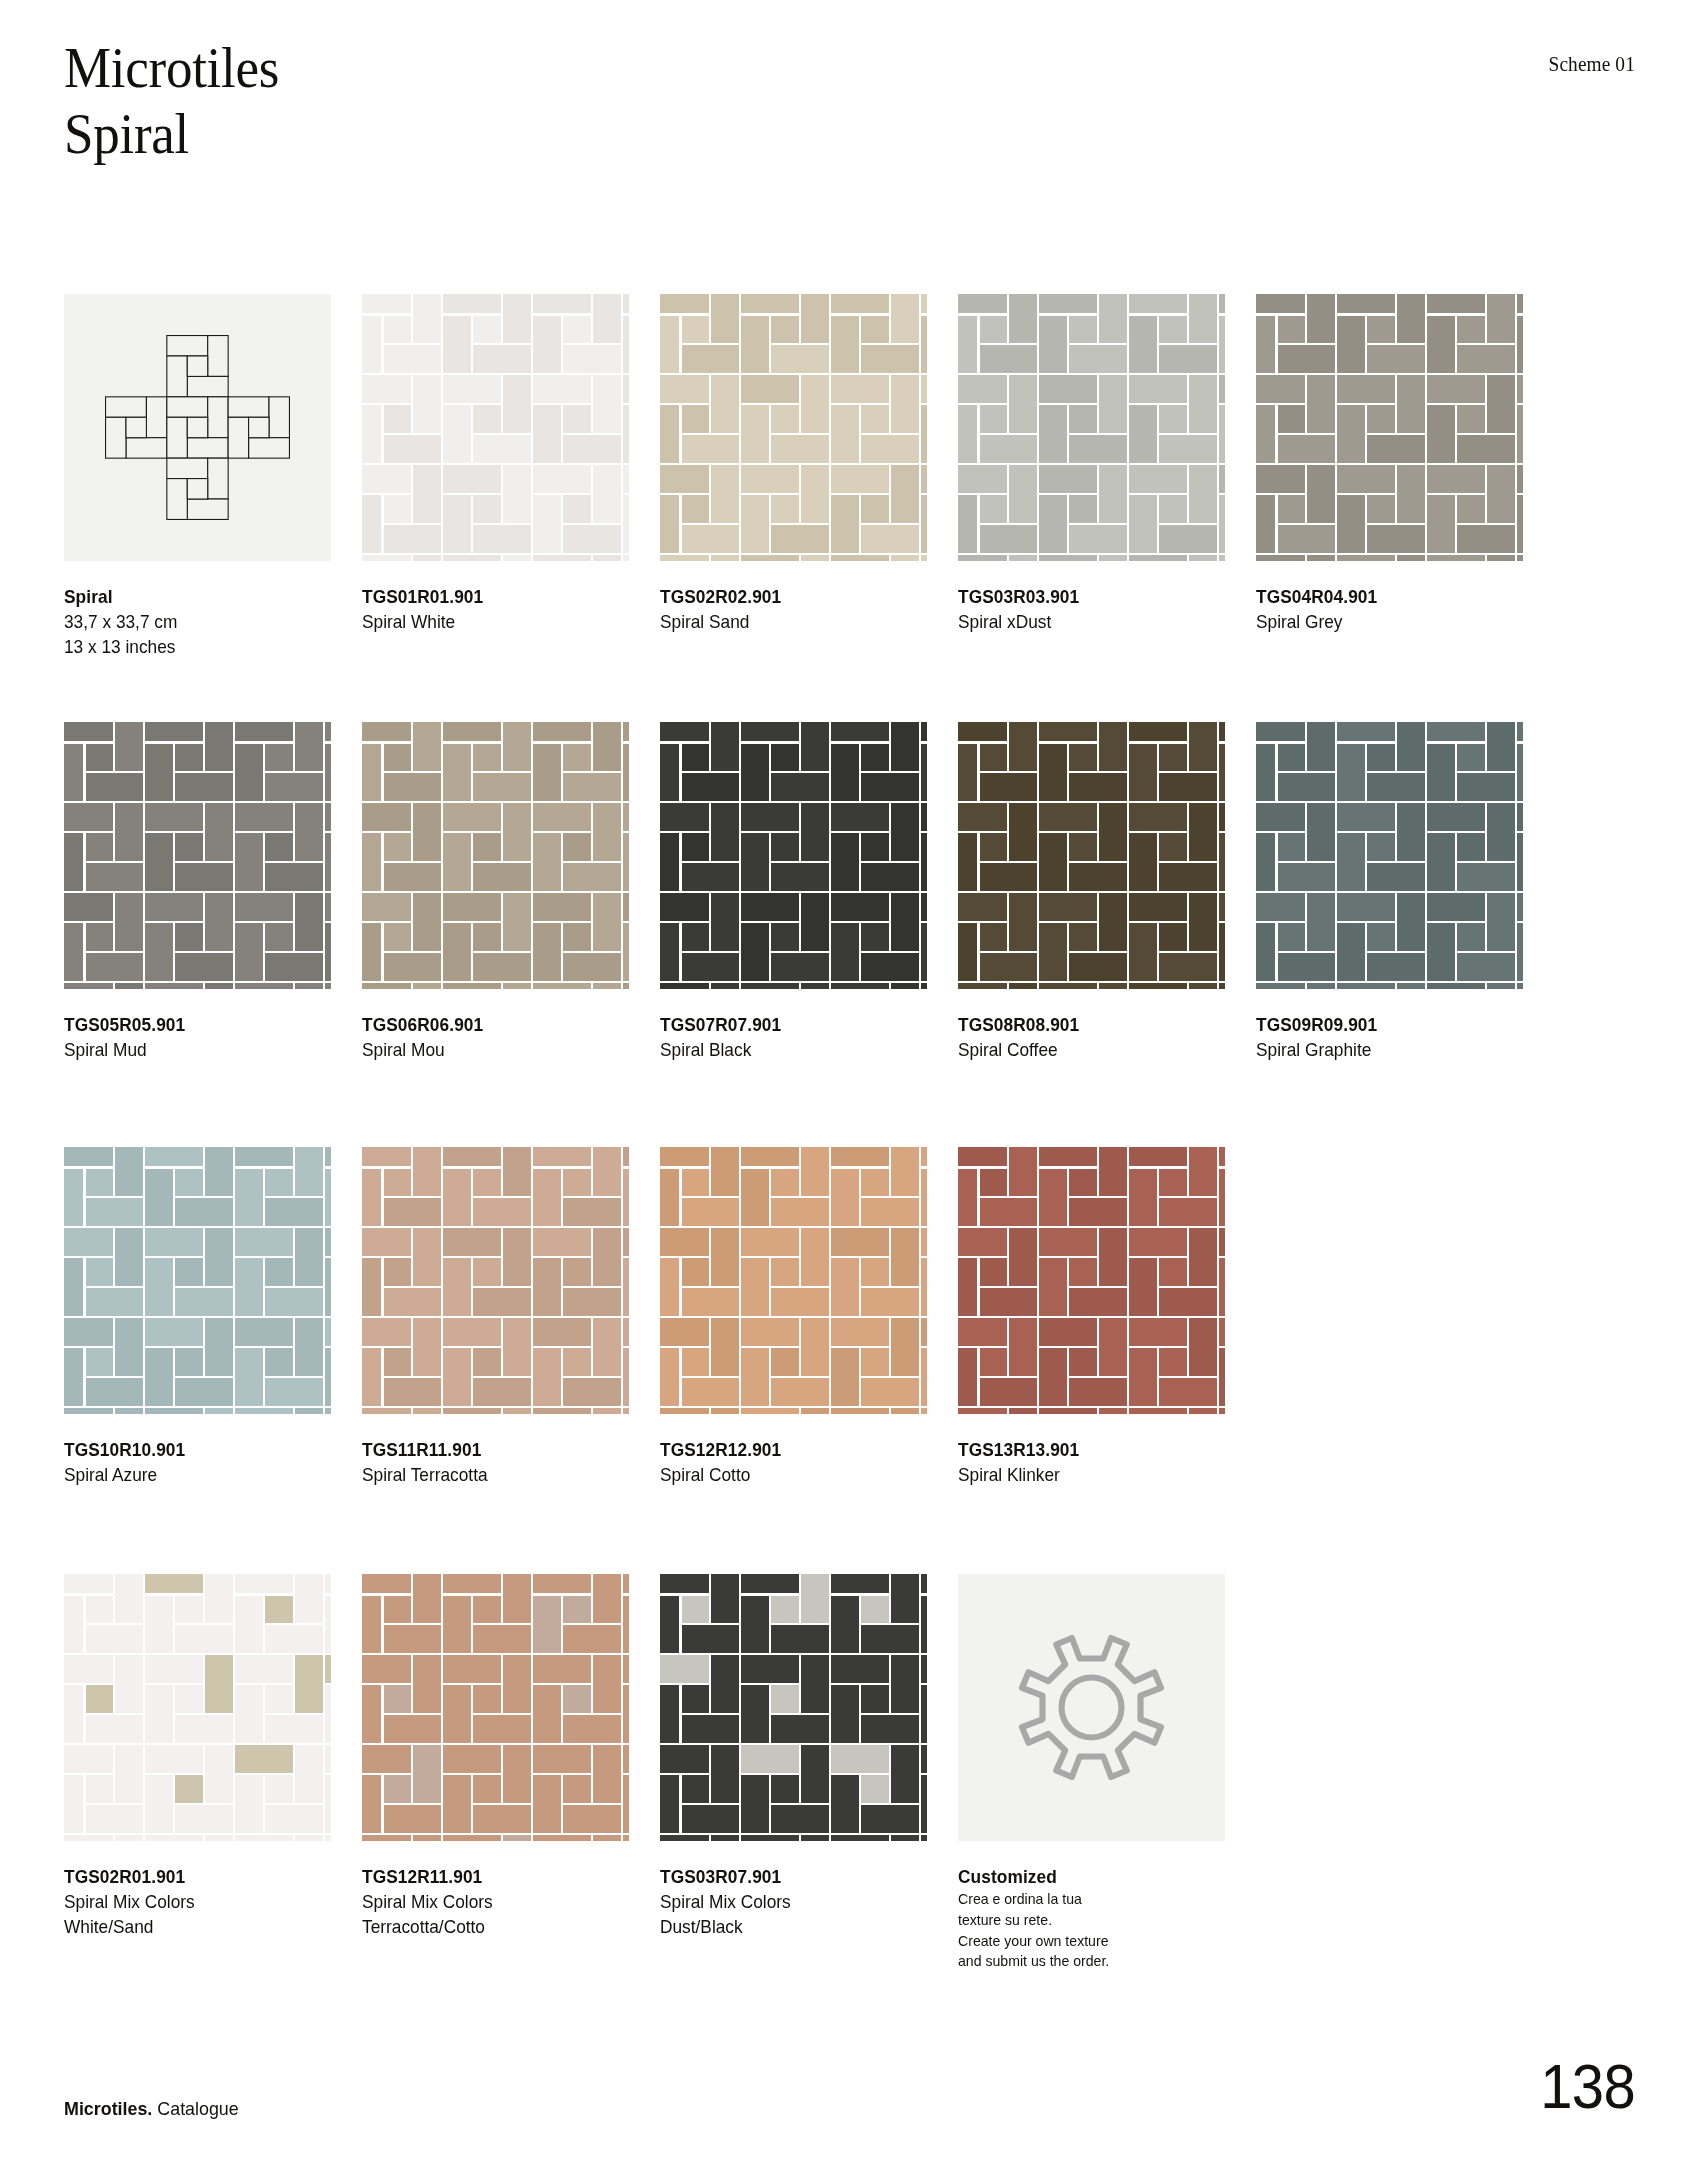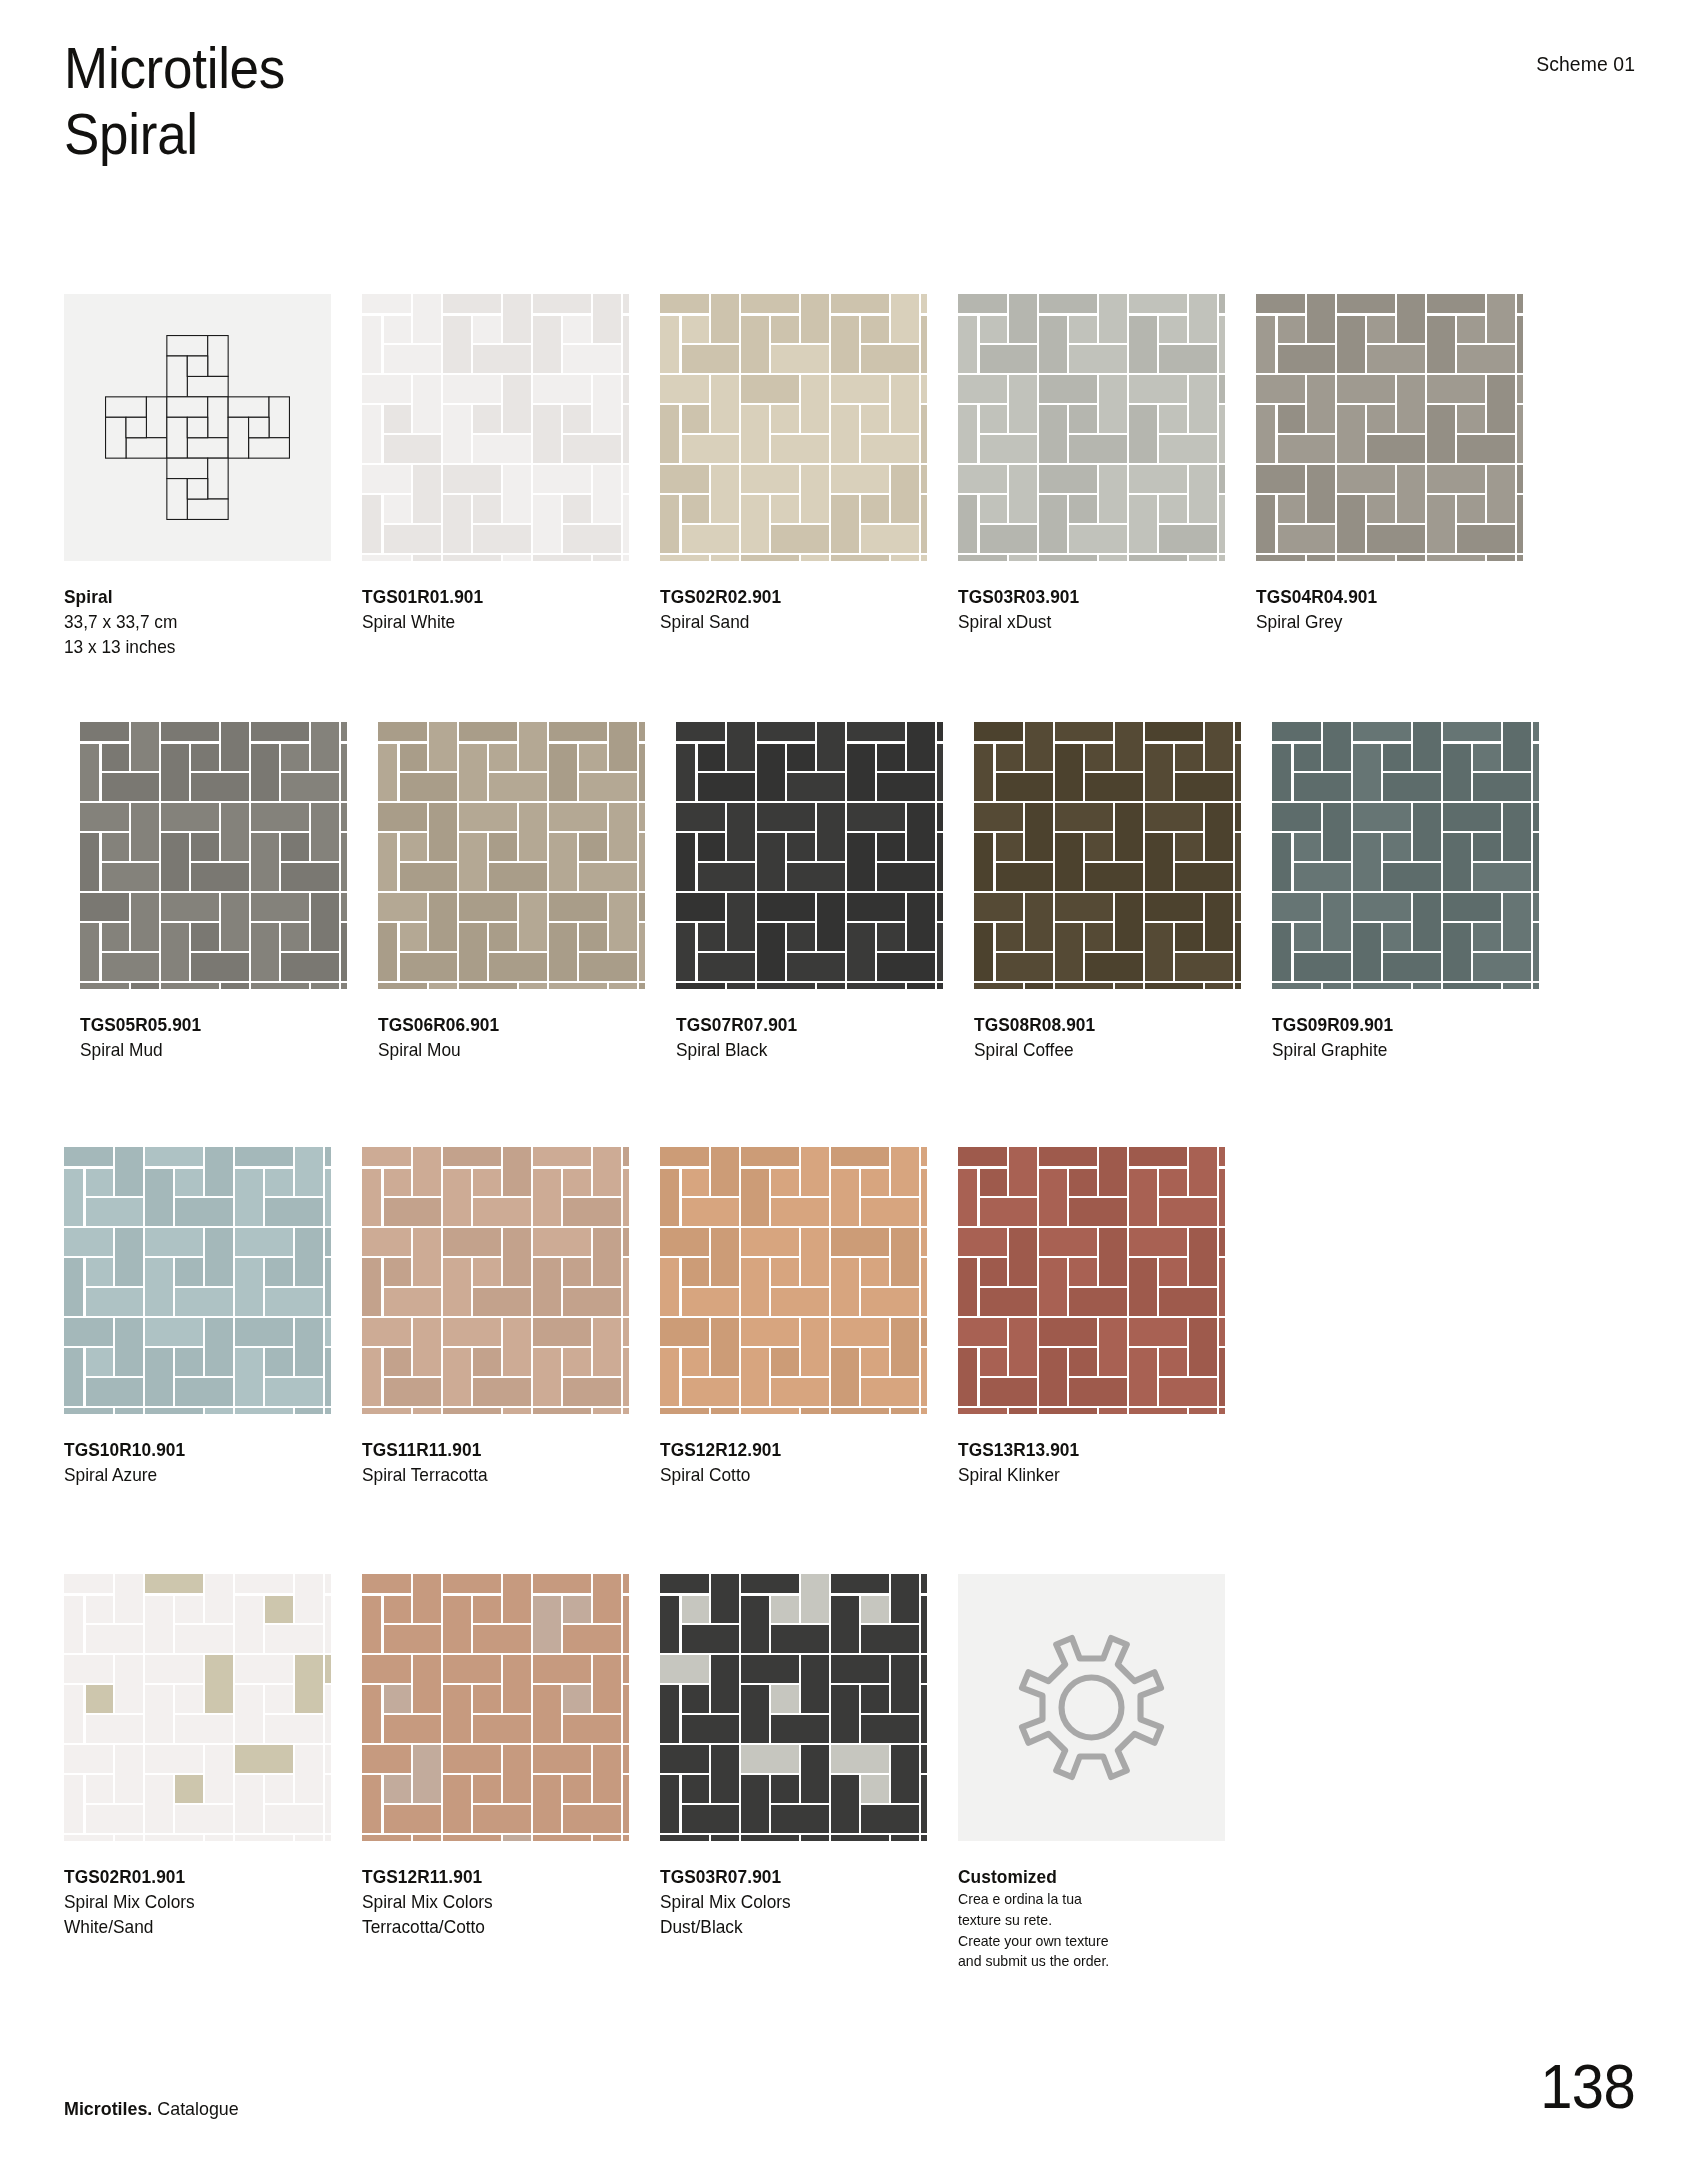--- a/index.html
+++ b/index.html
@@ -12,21 +12,21 @@
     overflow:hidden;
   }
   .page{
     position:absolute;
     left:0;top:0;width:1698px;height:2183px;
     box-sizing:border-box;
     padding:0;
   }
 
   
-  .header{position:absolute;left:64px;top:35px;width:1571px;}
+  .header{position:absolute;left:64px;top:35px;width:1571px;font-family:Liberation Serif, serif;}
   .title-block{
     font-size:57px;
     line-height:1.16;
     font-weight:400;
     color:#12110f;
     letter-spacing:-0.3px;
     transform:scaleX(0.93);
     transform-origin:left top;
   }
   .title-line{display:block;white-space:pre;}
@@ -80,21 +80,21 @@
   .caption .code{font-weight:700;letter-spacing:0.1px;display:block;white-space:nowrap;}
   .caption .nm{display:block;white-space:nowrap;font-weight:400;}
   .caption .nm2{display:block;white-space:nowrap;font-weight:400;}
   .caption .small{
     display:block;white-space:nowrap;font-weight:400;
     font-size:15px;line-height:1.38;
   }
 
   
   .r1{position:absolute;left:0;top:0;}
-  .r2{position:absolute;left:16px;top:428px;}
+  .r2{position:absolute;left:0;top:428px;}
   .r3{position:absolute;left:0;top:853px;}
   .r4{position:absolute;left:0;top:1280px;justify-content:center;}
 
   
   .footer-left{
     position:absolute;left:64px;top:2098px;
     font-size:19px;color:#12110f;
     transform:scaleX(0.94);transform-origin:left top;
     white-space:nowrap;
   }

